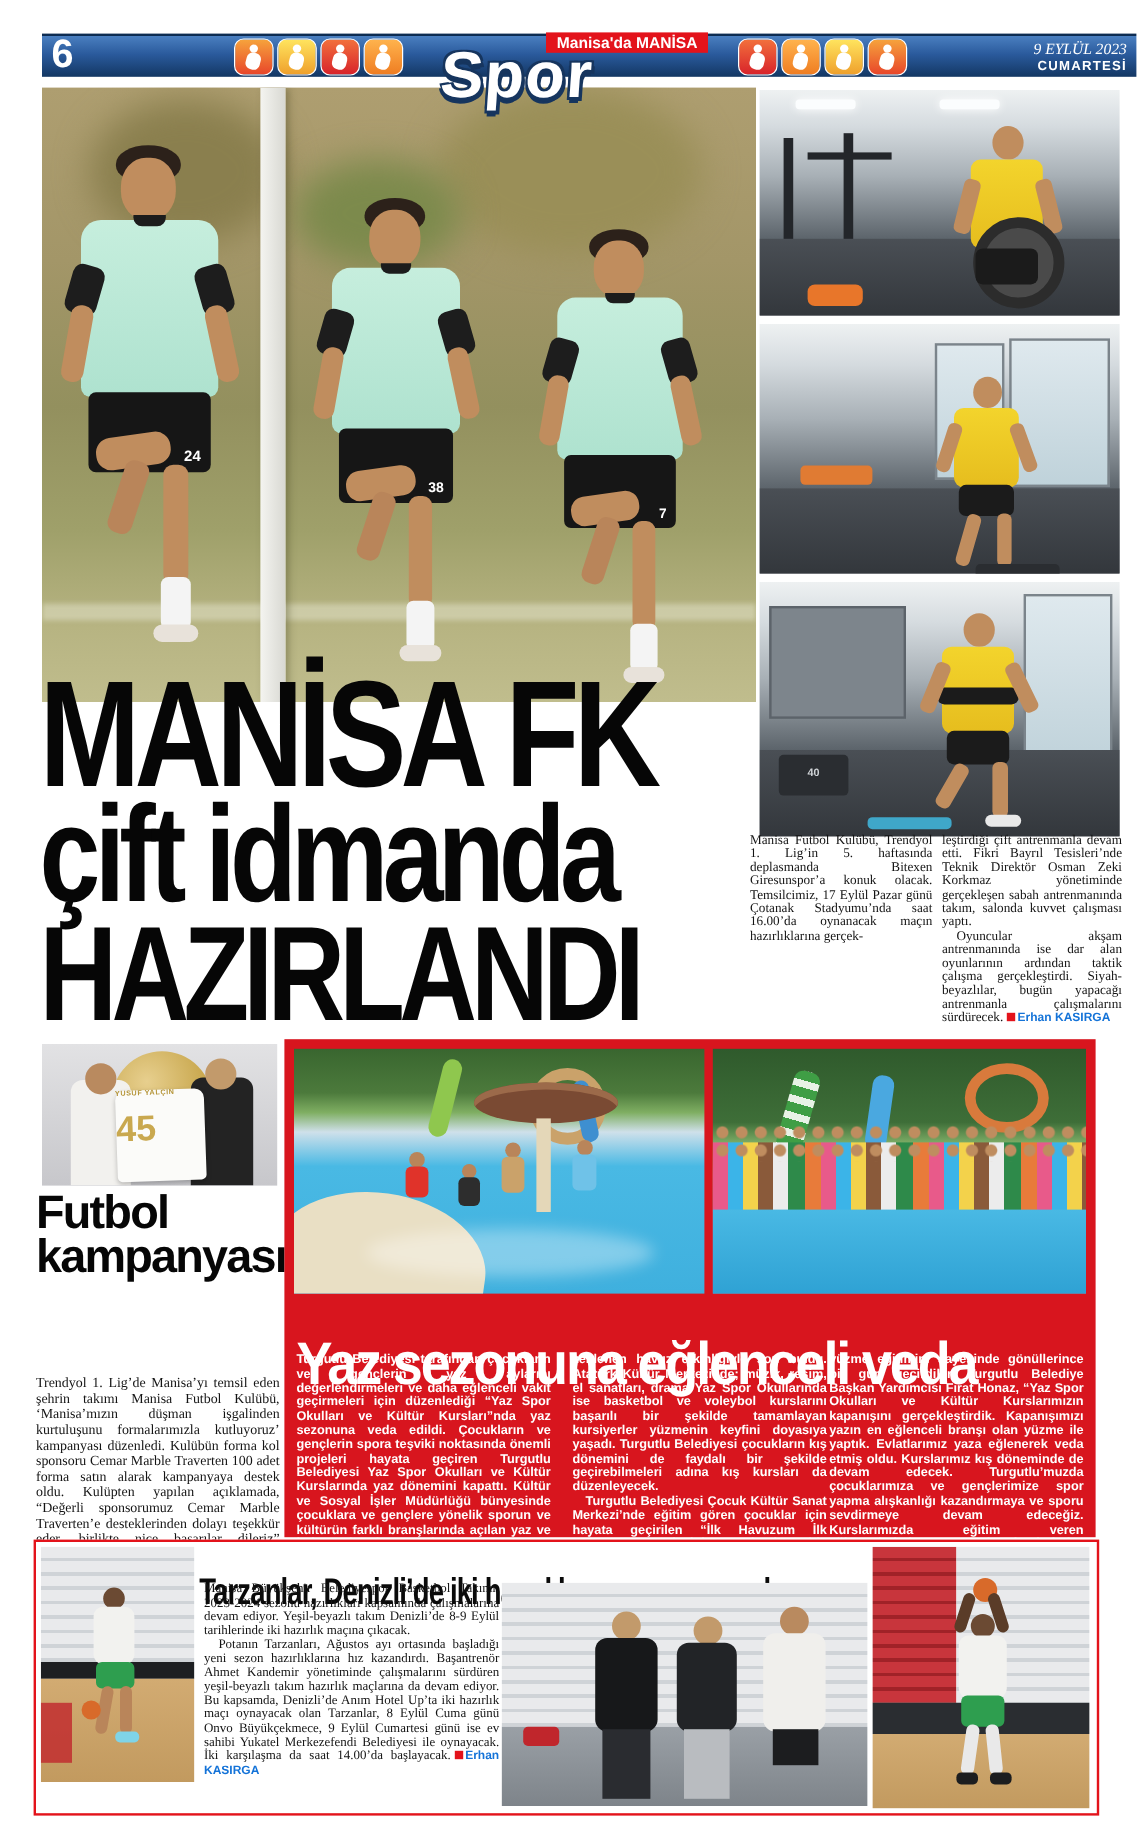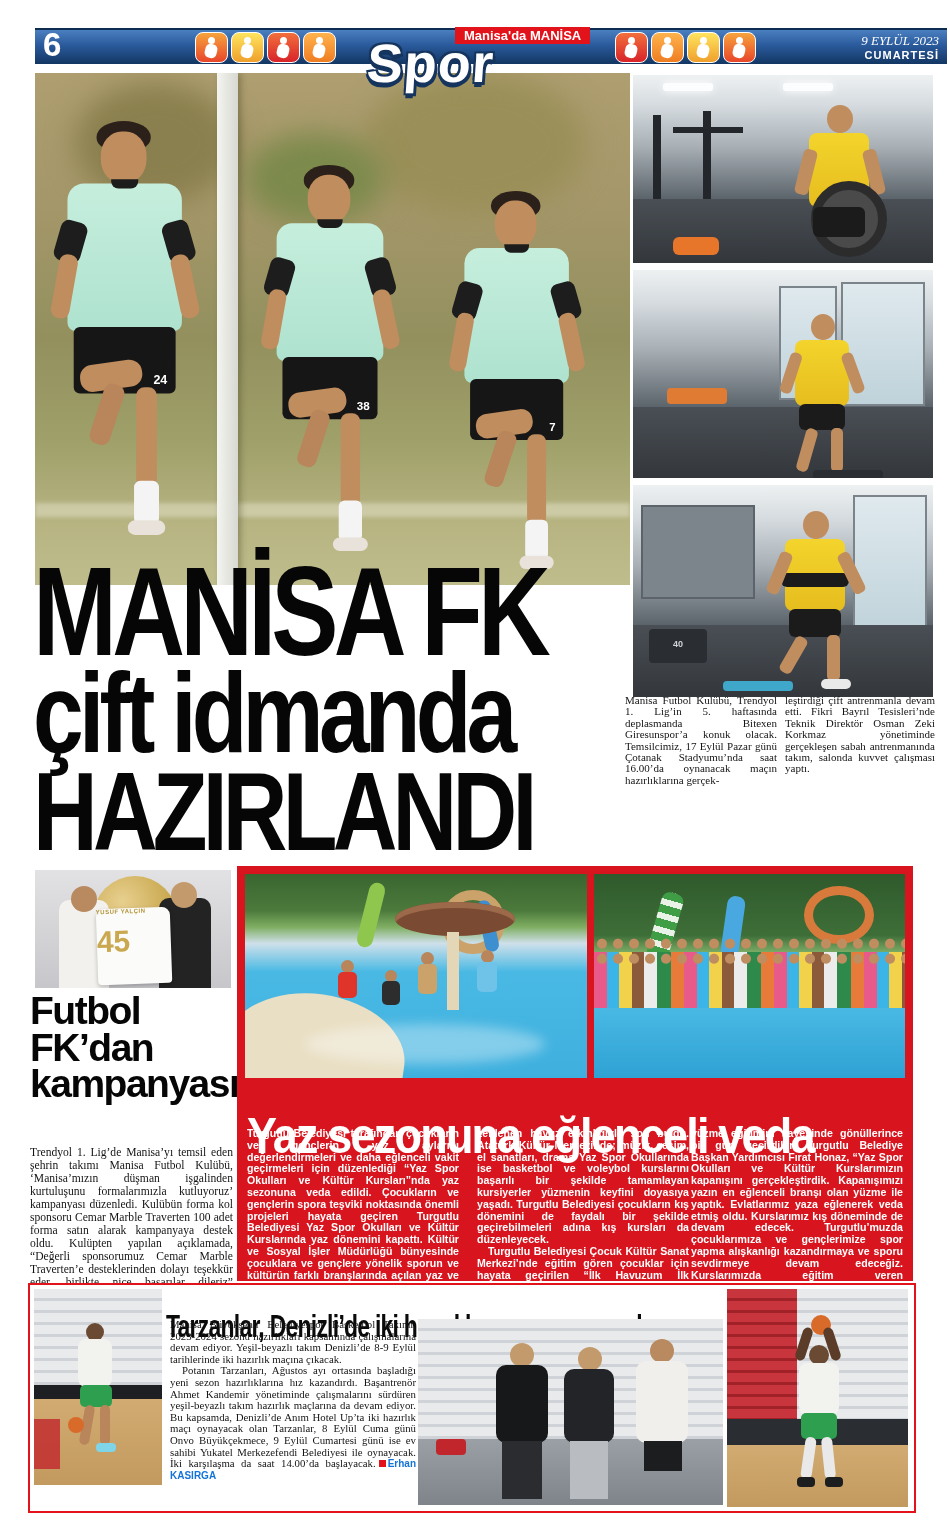--- a/index.html
+++ b/index.html
@@ -280,37 +280,37 @@
     <div class="mh mh1">MANİSA FK</div>
     <div class="mh mh2">çift idmanda</div>
     <div class="mh mh3">HAZIRLANDI</div>
   </div>
 
   <div class="abs serif" style="left:625px;top:695px;width:152px;height:175px;">
     <p>Manisa Futbol Kulübü, Trendyol 1. Lig’in 5. haftasında deplasmanda Bitexen Giresunspor’a konuk olacak. Temsilcimiz, 17 Eylül Pazar günü Çotanak Stadyumu’nda saat 16.00’da oynanacak maçın hazırlıklarına gerçek-</p>
   </div>
   <div class="abs serif" style="left:785px;top:695px;width:150px;height:175px;">
     <p>leştirdiği çift antrenmanla devam etti. Fikri Bayrıl Tesisleri’nde Teknik Direktör Osman Zeki Korkmaz yönetiminde gerçekleşen sabah antrenmanında takım, salonda kuvvet çalışması yaptı.</p>
+    <p><span>Oyuncular akşam antrenmanında ise dar alan oyunlarının ardından taktik çalışma gerçekleştirdi. Siyah-beyazlılar, bugün yapacağı antrenmanla çalışmalarını sürdürecek.</span><span class="sq"></span><span class="byname">Erhan KASIRGA</span></p>
   </div>
 
   <div class="photo jphoto">
     <div class="j-logo"></div>
     <div class="j-man" style="left:24px;top:30px;width:50px;height:88px;background:#f2f1ee;"></div>
     <div style="left:36px;top:16px;width:26px;height:26px;background:#b9severn;background:#b98a5f;border-radius:50%;"></div>
     <div class="j-man" style="left:124px;top:28px;width:52px;height:90px;background:#232323;"></div>
     <div style="left:136px;top:12px;width:26px;height:26px;background:#c29a6b;border-radius:50%;"></div>
     <div class="j-shirtcard">
       <div class="j-num">45</div>
       <div class="j-name">YUSUF YALÇIN</div>
     </div>
   </div>
 
   <div class="jersey-head">
     <div>Futbol</div>
-    <div>FK’dan</div>
     <div>kampanyası</div>
   </div>
 
   <div class="abs serif" style="left:30px;top:1146px;width:203px;height:145px;font-size:11.6px;line-height:13px;">
     <p><span>Trendyol 1. Lig’de Manisa’yı temsil eden şehrin takımı Manisa Futbol Kulübü, ‘Manisa’mızın düşman işgalinden kurtuluşunu formalarımızla kutluyoruz’ kampanyası düzenledi. Kulübün forma kol sponsoru Cemar Marble Traverten 100 adet forma satın alarak kampanyaya destek oldu. Kulüpten yapılan açıklamada, “Değerli sponsorumuz Cemar Marble Traverten’e desteklerinden dolayı teşekkür eder, birlikte nice başarılar dileriz” ifadelerine yer verildi.</span><span class="sq"></span><span class="byname">Erhan KASIRGA</span></p>
   </div>
 
   <section class="redblock">
 
     <div class="photo poolL">

